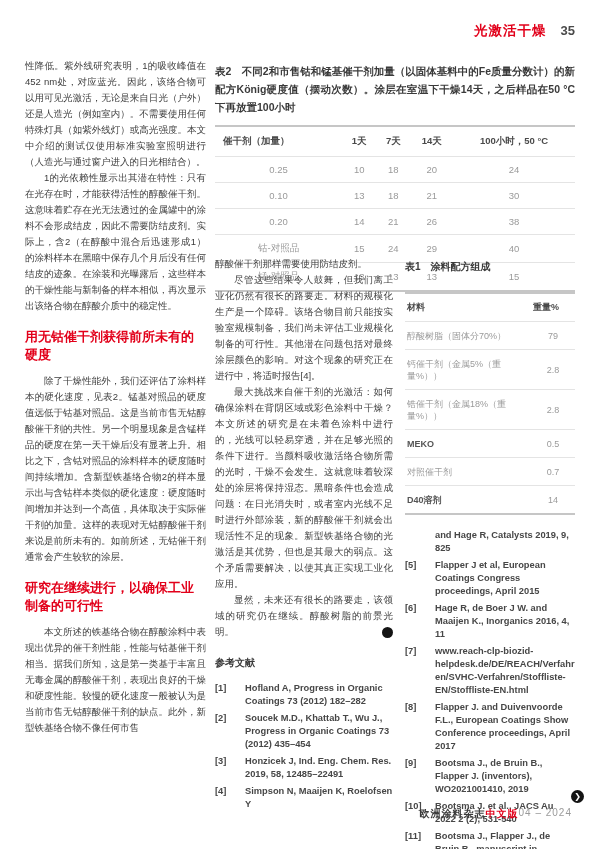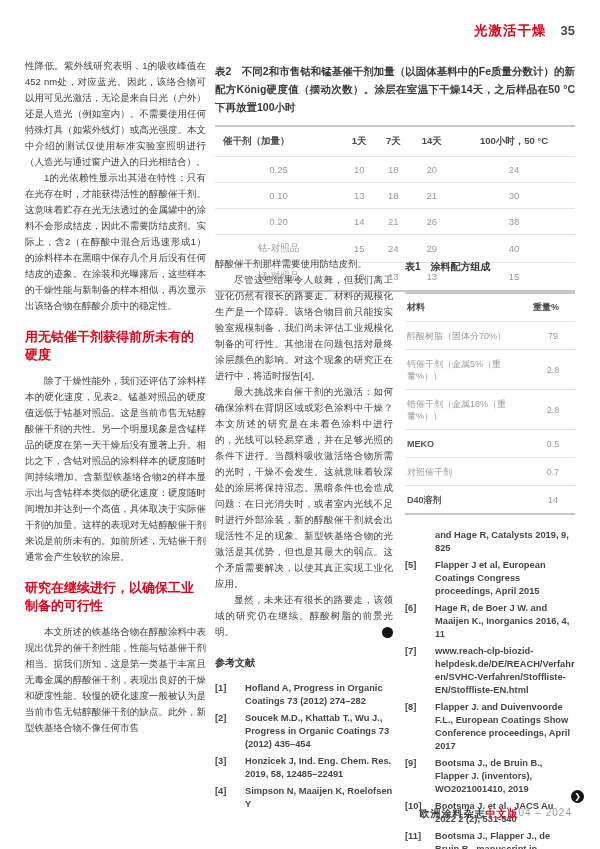--- a/index.html
+++ b/index.html
@@ -140,21 +140,21 @@
 
   <div class="col col-mid">
     <p class="jp">醇酸催干剂那样需要使用防结皮剂。</p>
     <p class="jp indent">尽管这些结果令人鼓舞，但我们离工业化仍然有很长的路要走。材料的规模化生产是一个障碍。该络合物目前只能按实验室规模制备，我们尚未评估工业规模化制备的可行性。其他潜在问题包括对最终涂层颜色的影响。对这个现象的研究正在进行中，将适时报告[4]。</p>
     <p class="jp indent">最大挑战来自催干剂的光激活：如何确保涂料在背阴区域或彩色涂料中干燥？本文所述的研究是在未着色涂料中进行的，光线可以轻易穿透，并在足够光照的条件下进行。当颜料吸收激活络合物所需的光时，干燥不会发生。这就意味着较深处的涂层将保持湿态。黑暗条件也会造成问题：在日光消失时，或者室内光线不足时进行外部涂装，新的醇酸催干剂就会出现活性不足的现象。新型铁基络合物的光激活是其优势，但也是其最大的弱点。这个矛盾需要解决，以使其真正实现工业化应用。</p>
     <p class="jp indent"><span>显然，未来还有很长的路要走，该领域的研究仍在继续。醇酸树脂的前景光明。</span><span class="end-marker">◀</span></p>
 
     <div class="refs-title">参考文献</div>
     <div class="ref">
       <span class="ref-num">[1]</span>
-      <span class="ref-text">Hofland A, Progress in Organic Coatings 73 (2012) 274–282</span>
+      <span class="ref-text">Hofland A, Progress in Organic Coatings 73 (2012) 182–282</span>
     </div>
     <div class="ref">
       <span class="ref-num">[2]</span>
       <span class="ref-text">Soucek M.D., Khattab T., Wu J., Progress in Organic Coatings 73 (2012) 435–454</span>
     </div>
     <div class="ref">
       <span class="ref-num">[3]</span>
       <span class="ref-text">Honzicek J, Ind. Eng. Chem. Res. 2019, 58, 12485–22491</span>
     </div>
     <div class="ref">

